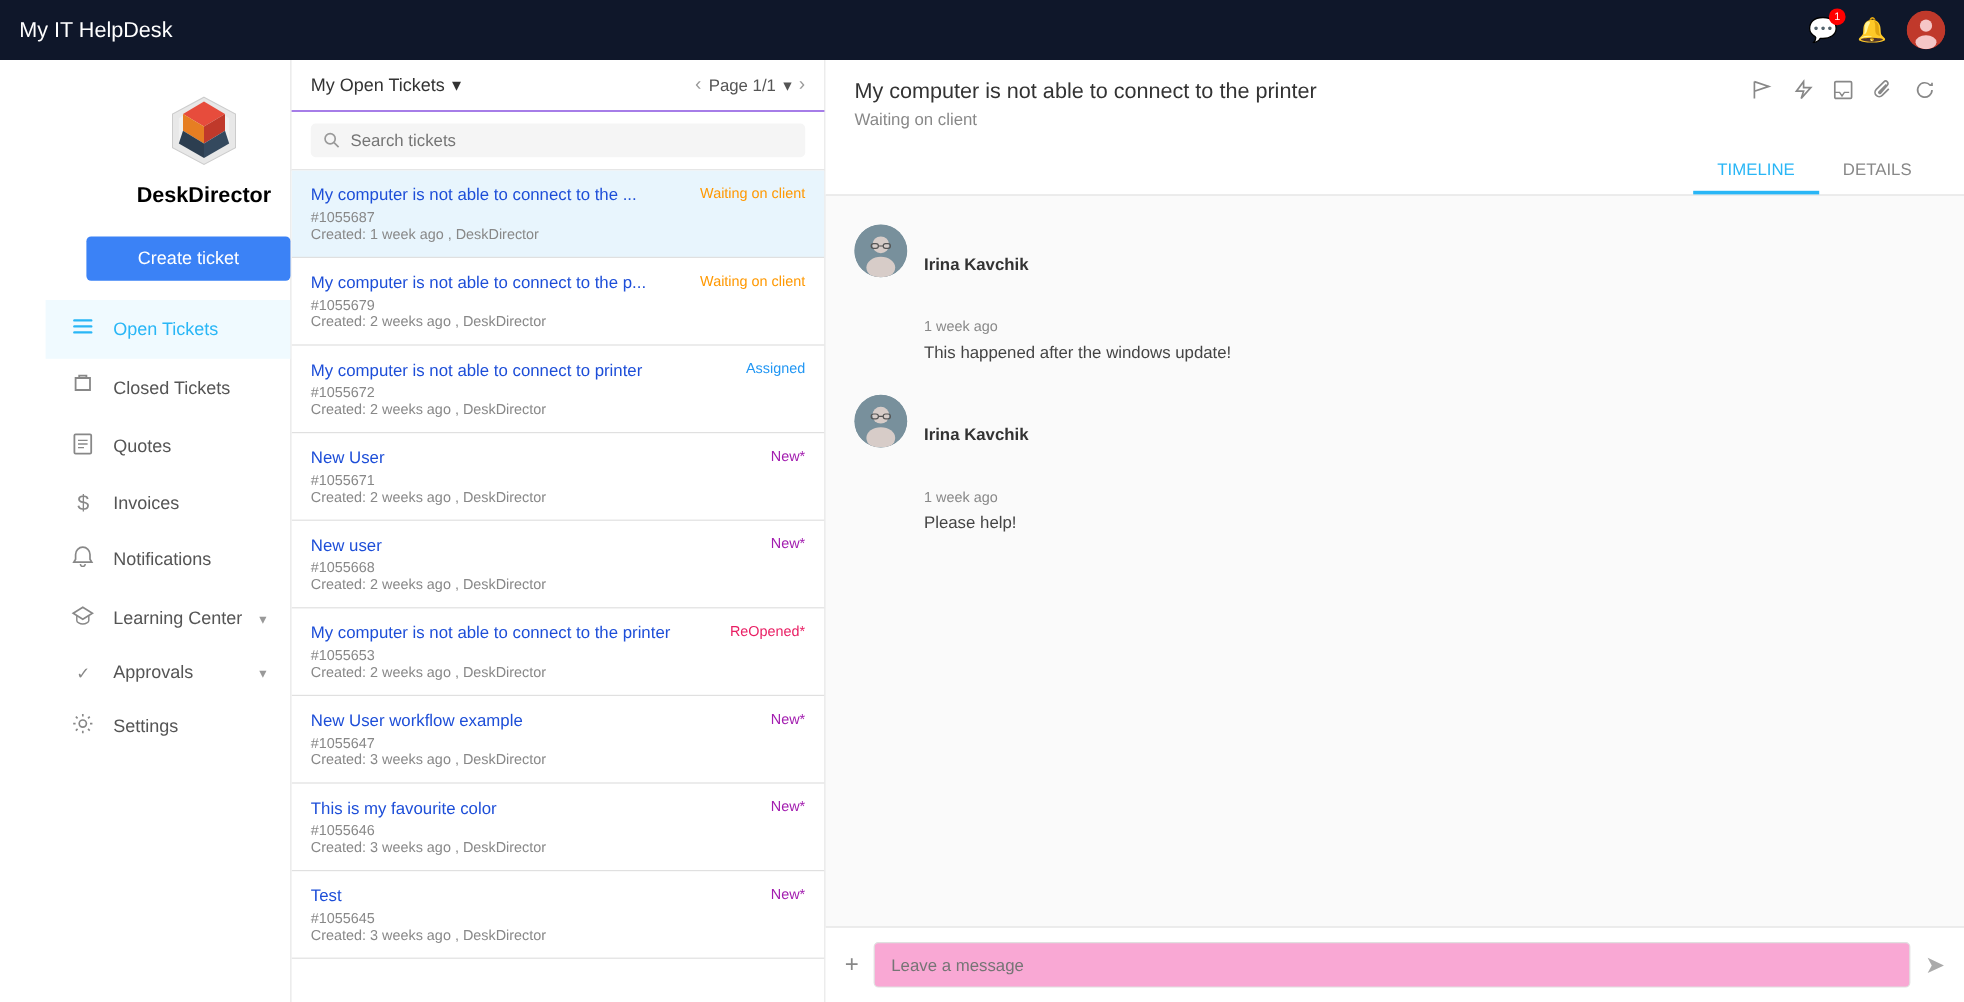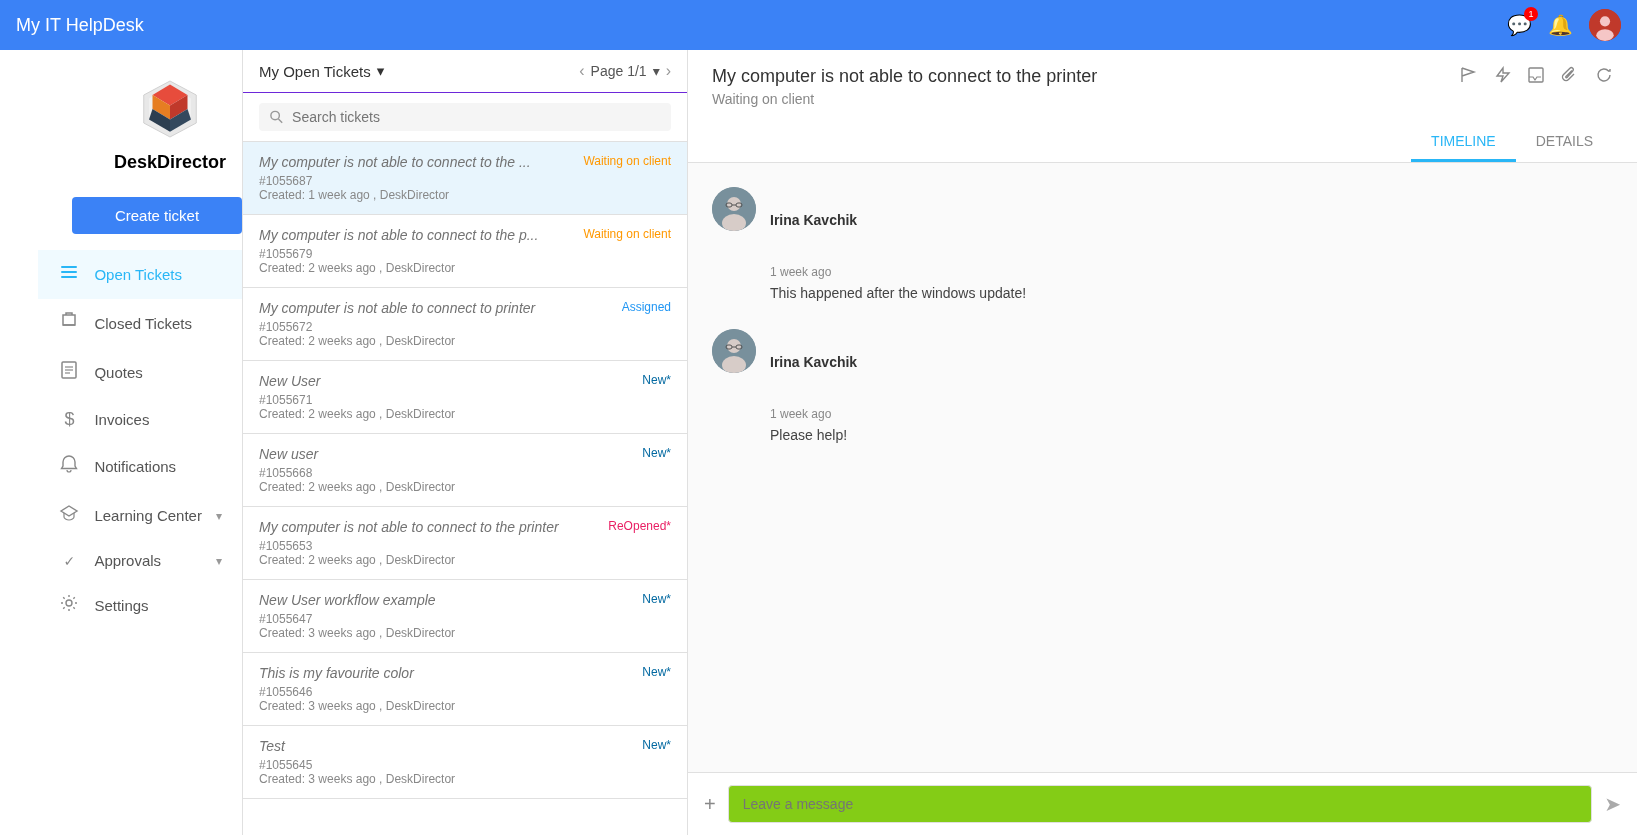--- a/index.html
+++ b/index.html
@@ -1,20 +1,20 @@
 <!DOCTYPE html>
 <html><head>
   <meta charset="utf-8">
   <style>
     * { box-sizing: border-box; margin: 0; padding: 0; font-family: 'Segoe UI', Arial, sans-serif; }
     body { display: flex; flex-direction: column; height: 835px; width: 1637px; overflow: hidden; background: #f5f5f5; }
 
     
     .top-header {
-      background: #3b82f6;
+      background: #0f172a;
       height: 50px;
       display: flex;
       align-items: center;
       justify-content: space-between;
       padding: 0 16px;
       flex-shrink: 0;
     }
     .header-title { color: white; font-size: 18px; font-weight: 500; }
     .header-icons { display: flex; align-items: center; gap: 16px; }
     .header-icon { color: white; font-size: 20px; cursor: pointer; position: relative; }
@@ -116,27 +116,27 @@
       font-size: 14px; color: #555; width: 100%;
     }
     .ticket-items { overflow-y: auto; flex: 1; }
     .ticket-item {
       padding: 12px 16px;
       border-bottom: 1px solid #e0e0e0;
       cursor: pointer;
     }
     .ticket-item.selected { background: #e8f5fd; }
     .ticket-item-header { display: flex; justify-content: space-between; align-items: flex-start; margin-bottom: 4px; }
-    .ticket-title { font-size: 14px; color: #737373; font-weight: 500; flex: 1; font-style: italic; }
+    .ticket-title { font-size: 14px; color: #1d4ed8; font-weight: 500; flex: 1; }
     .ticket-status {
       font-size: 12px; white-space: nowrap; margin-left: 8px;
     }
     .status-waiting { color: #ff9800; }
     .status-assigned { color: #2196f3; }
-    .status-new { color: #0369a1; }
+    .status-new { color: #a21caf; }
     .status-reopened { color: #e91e63; }
     .ticket-meta { font-size: 12px; color: #888; }
 
     
     .detail-panel {
       flex: 1;
       display: flex;
       flex-direction: column;
       background: #fafafa;
     }
@@ -195,21 +195,21 @@
       gap: 12px;
     }
     .message-plus { font-size: 20px; color: #888; cursor: pointer; }
     .message-input {
       flex: 1;
       border: 1px solid #e0e0e0;
       border-radius: 4px;
       padding: 10px 14px;
       font-size: 14px;
       outline: none;
-      background: #84cc16;
+      background: #f9a8d4;
     }
     .message-send { font-size: 20px; color: #aaa; cursor: pointer; }
 
     
     ::-webkit-scrollbar { width: 6px; }
     ::-webkit-scrollbar-thumb { background: #ccc; border-radius: 3px; }
   </style>
 </head>
 <body>
 

